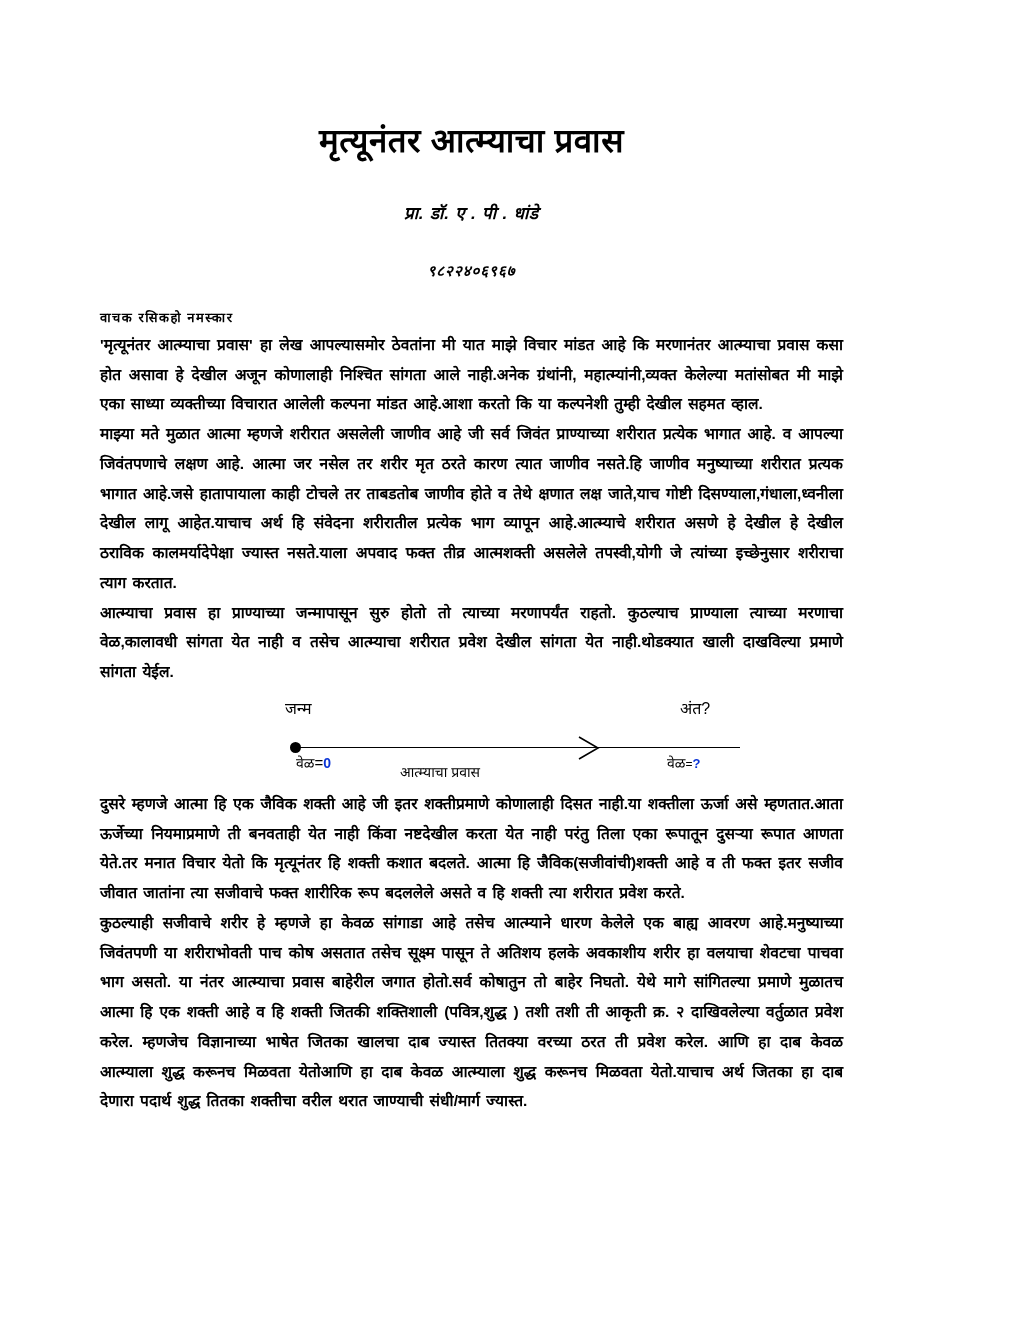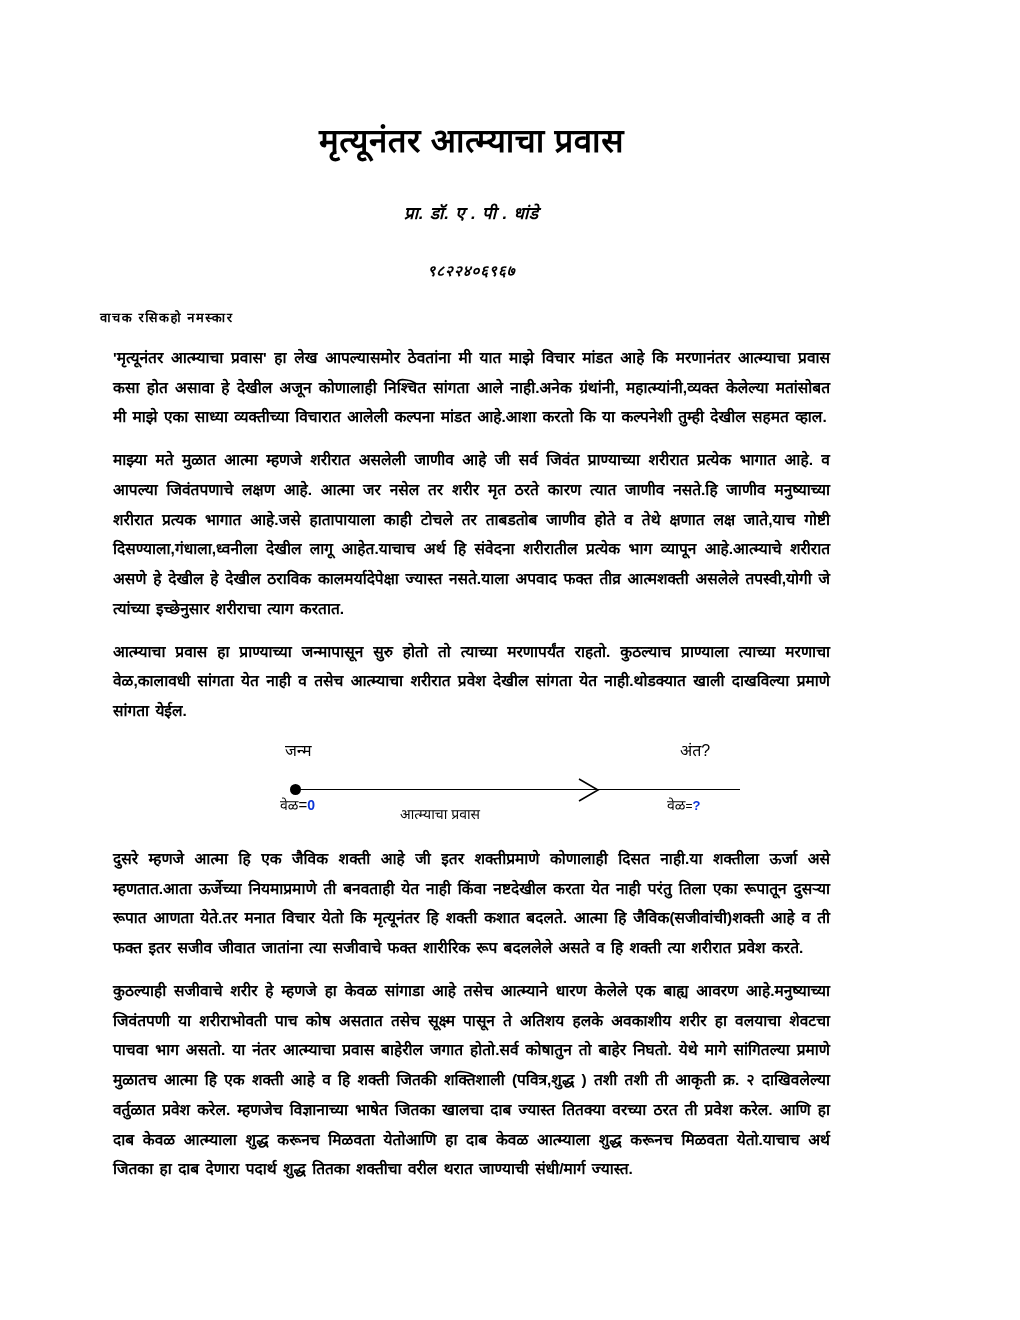--- a/index.html
+++ b/index.html
@@ -67,21 +67,21 @@
     font-weight: bold;
     margin: 0;
     padding-top: 28px;
     letter-spacing: 1.5px;
   }
   .para {
     font-size: 15.5px;
     font-weight: bold;
     text-align: justify;
     text-justify: inter-word;
-    margin: 13px;
+    margin: 0;
     padding-top: 4px;
     line-height: 1.92;
     word-spacing: 2px;
   }
   .para.tight { padding-top: 0; }
 
   
   .figure {
     position: relative;
     height: 92px;
@@ -134,21 +134,21 @@
   }
   .axis-caption {
     position: absolute;
     left: 300px;
     top: 18px;
     font-size: 14px;
     margin-top: 9px;
   }
   .tick-left {
     position: absolute;
-    left: 180px;
+    left: 196px;
     top: 18px;
     font-size: 14px;
     white-space: nowrap;
   }
   .tick-right {
     position: absolute;
     left: 567px;
     top: 18px;
     font-size: 14px;
     white-space: nowrap;

